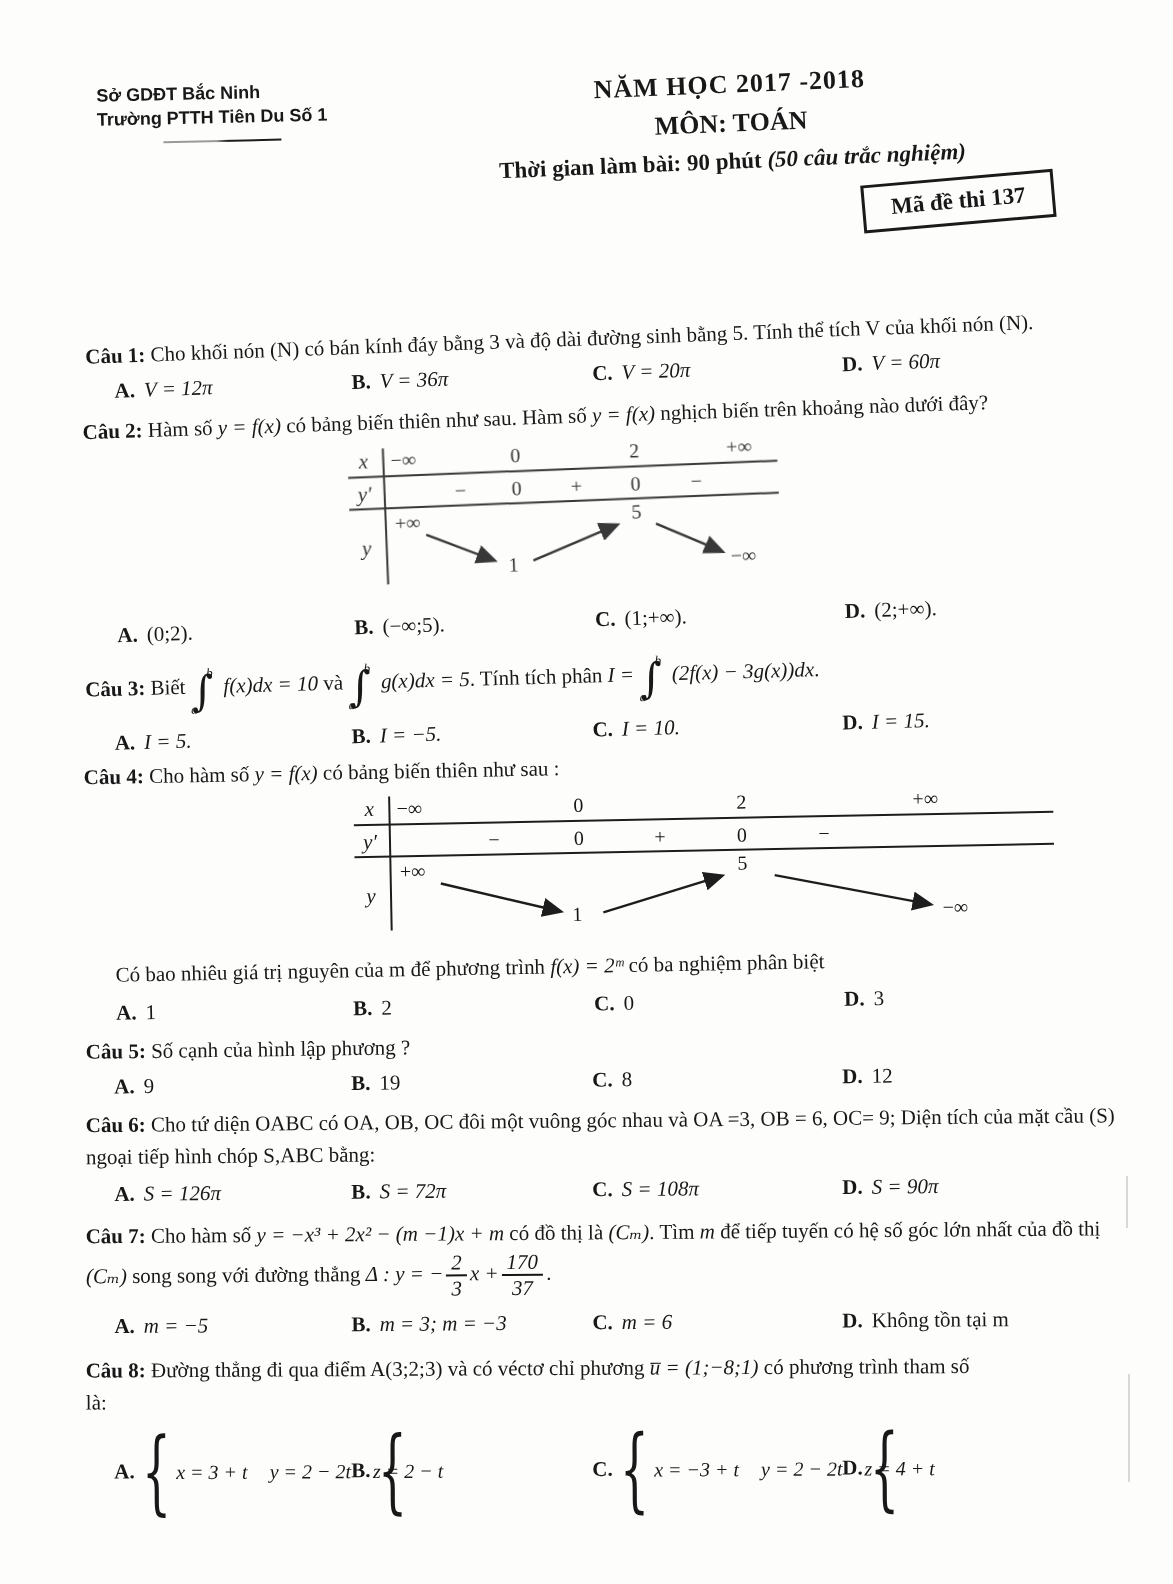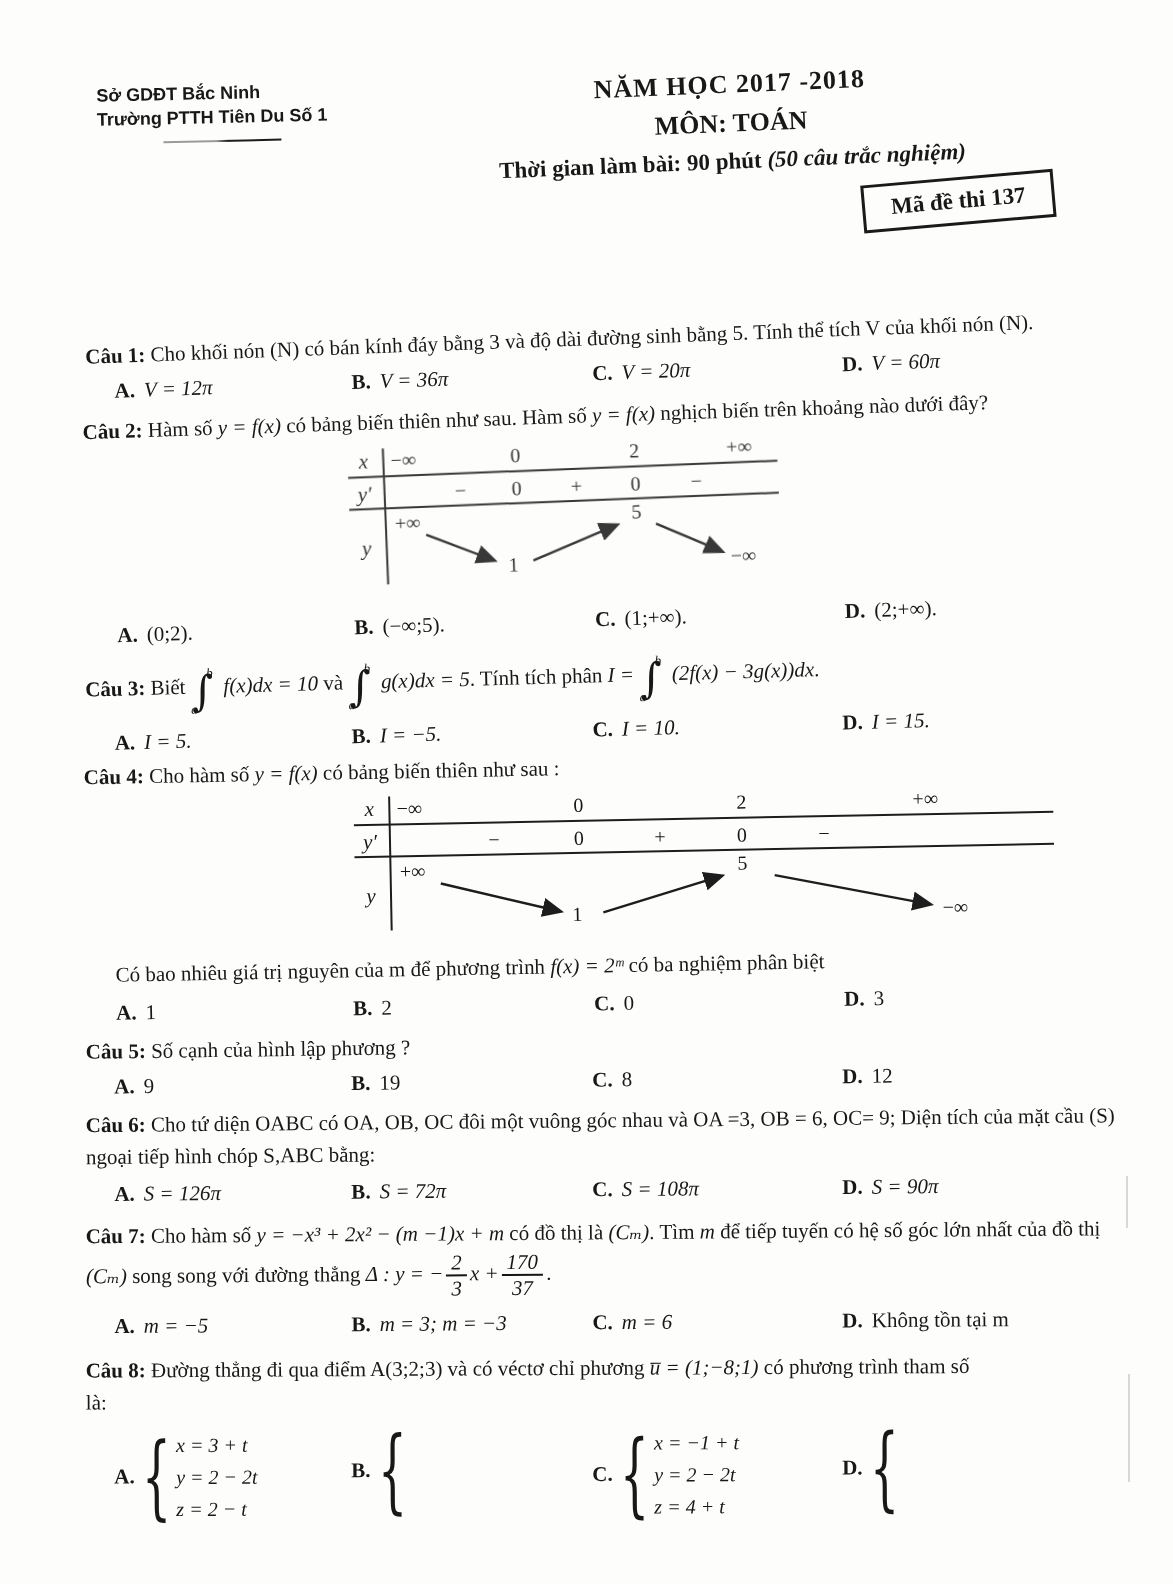--- a/index.html
+++ b/index.html
@@ -61,21 +61,21 @@
   .frac{display:inline-block;vertical-align:middle;text-align:center;
         font-style:italic;line-height:1.15;margin:0 3px;}
   .frac .num{display:block;padding:0 5px;}
   .frac .den{display:block;border-top:2px solid #161616;padding:0 5px;}
 
   
   .sys{display:flex;align-items:center;}
   .sys .letter{font-weight:bold;margin-right:5px;}
   .brace{display:inline-block;font-size:92px;line-height:86px;font-weight:400;
          transform:scaleX(.5);margin:0 -10px 0 -12px;font-family:"DejaVu Serif",serif;}
-  .eqs{display:inline-flex;flex-direction:column;font-style:italic;font-size:20px;line-height:1.6;}
+  .eqs{display:inline-flex;font-style:italic;font-size:20px;line-height:1.6;gap:22px;}
 
   
   .artifact{position:absolute;background:#b9b9b9;width:2px;opacity:.55;}
 </style>
 </head>
 <body>
 
 <div class="page">
 
   <header class="header">
@@ -302,21 +302,21 @@
         </span>
       </div>
       <div class="opt sys">
         <b class="letter">B.</b>
         <span class="brace">{</span>
       </div>
       <div class="opt sys">
         <b class="letter">C.</b>
         <span class="brace">{</span>
         <span class="eqs">
-          <span>x = −1 + t</span>
+          <span>x = −3 + t</span>
           <span>y = 2 − 2t</span>
           <span>z = 4 + t</span>
         </span>
       </div>
       <div class="opt sys">
         <b class="letter">D.</b>
         <span class="brace">{</span>
       </div>
     </div>
   </section>

